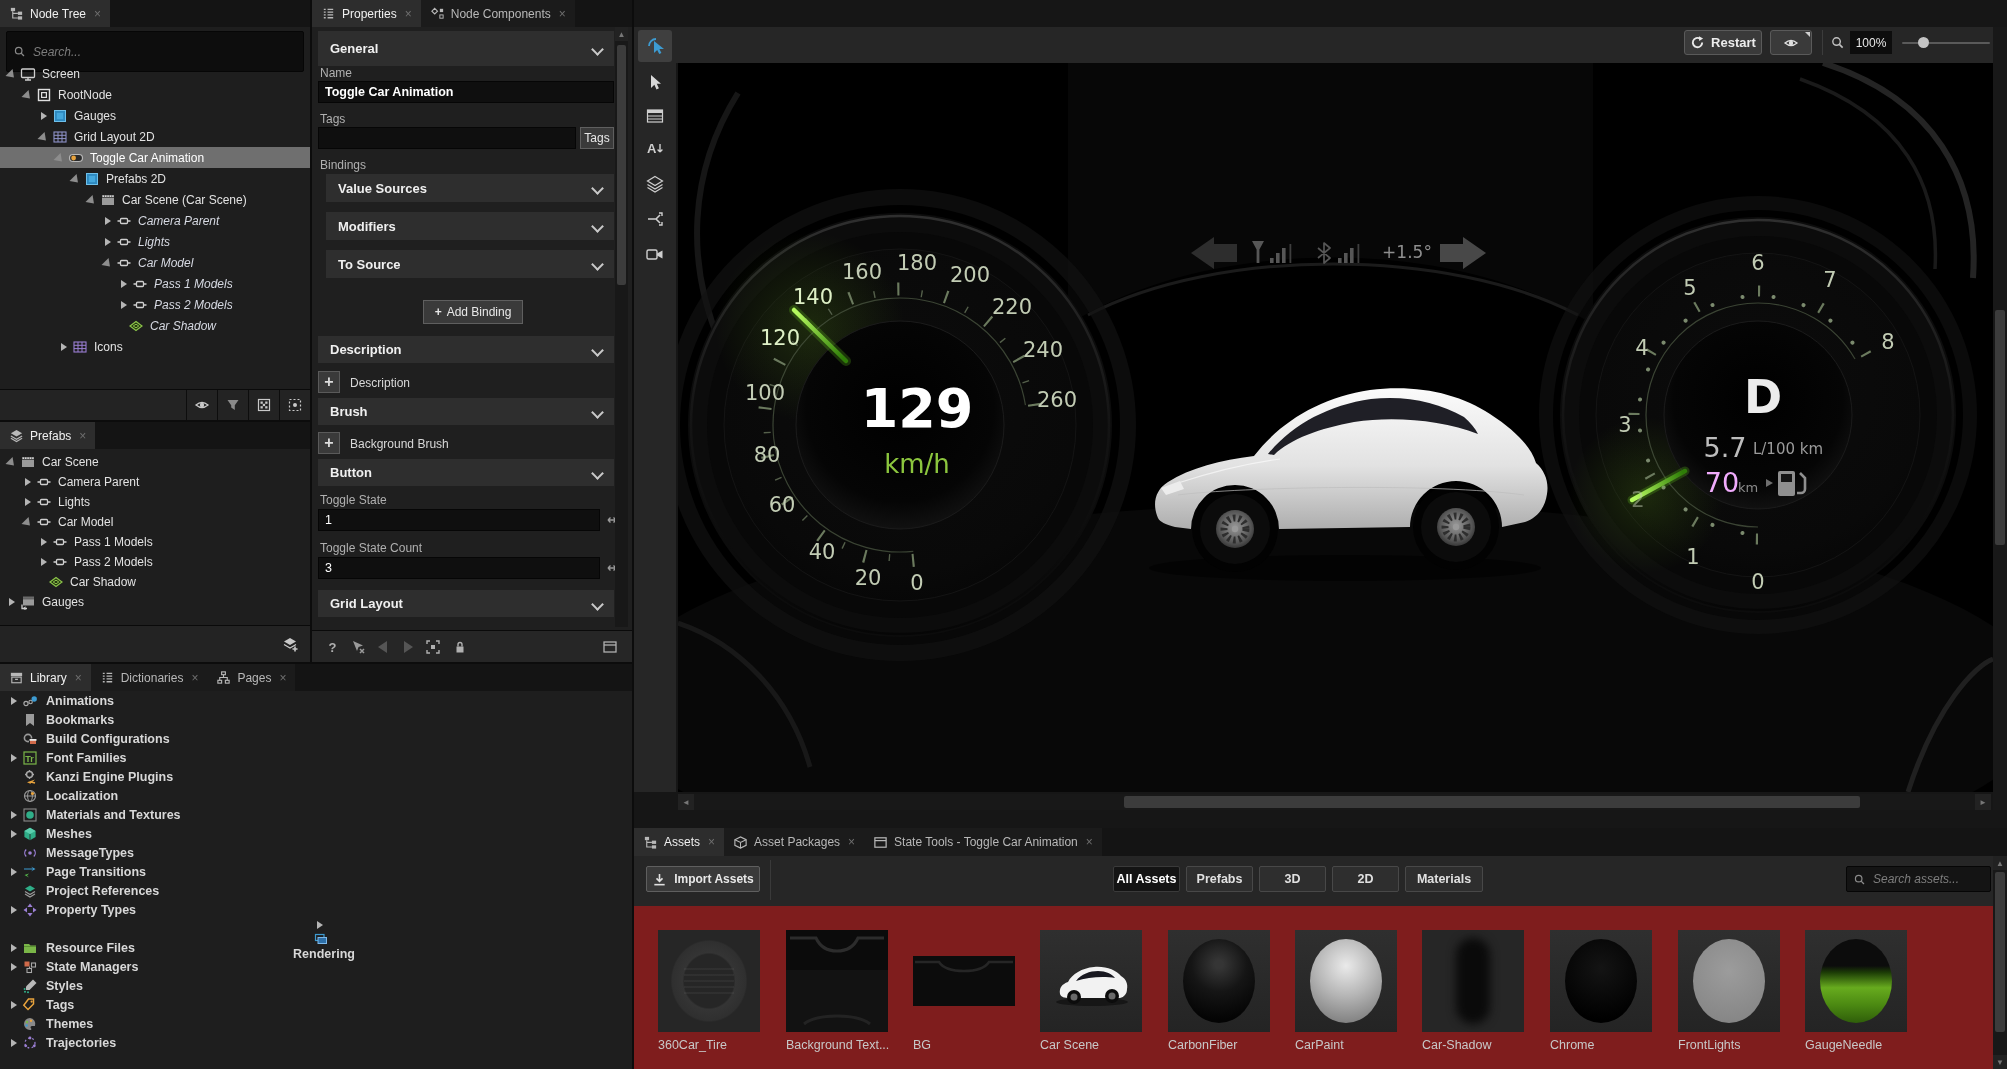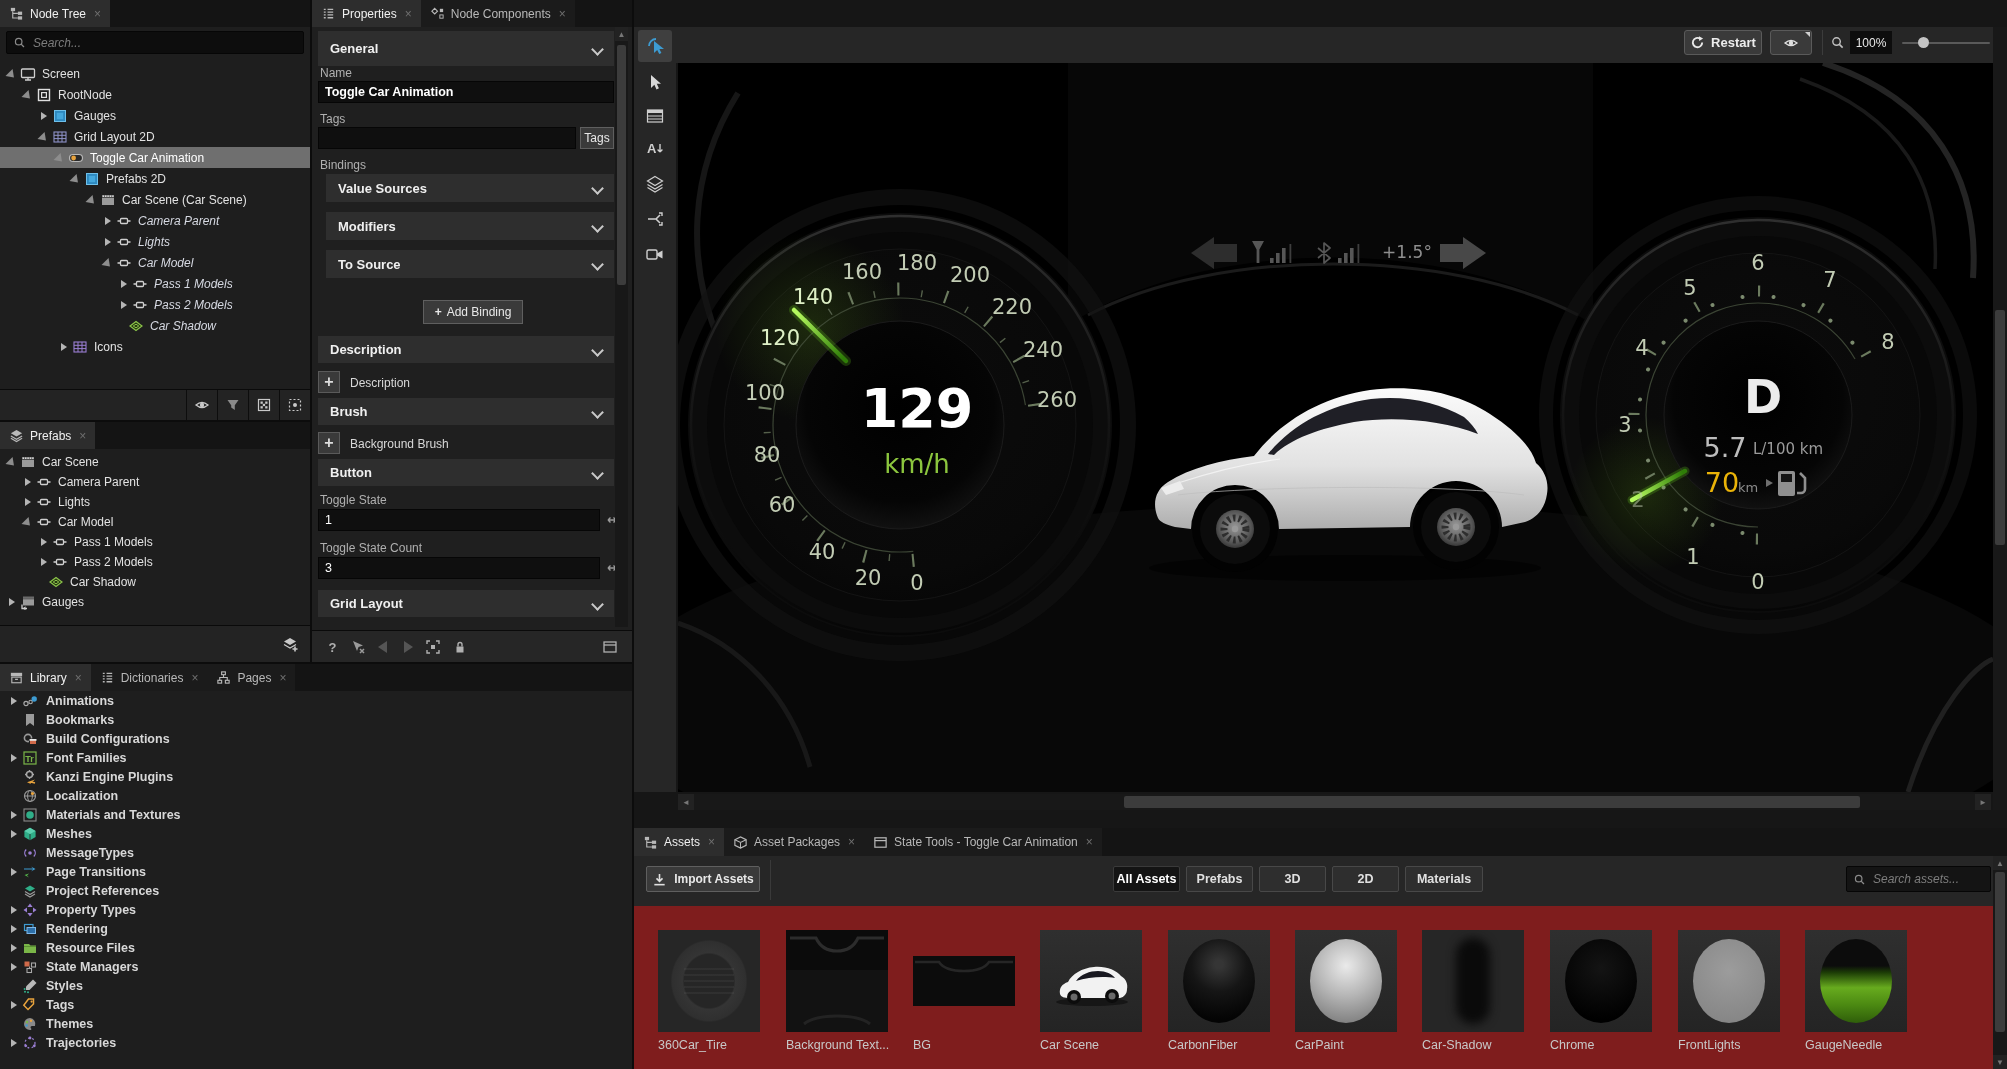--- a/index.html
+++ b/index.html
@@ -340,21 +340,21 @@
   <div class="panel" id="nt" style="left:0;top:0;width:310px;height:420px;">
     <div class="tabbar">
       <div class="tab sel">
         <svg class="ticon">
             <use href="#sy-tree"></use>
           </svg>
         <span>Node Tree</span>
         <span class="x"></span>
       </div>
     </div>
-    <div class="searchbox" style="left:6px;top:31px;width:298px;height:23px;">
+    <div class="searchbox" style="left:6px;top:31px;width:298px;height:41px;">
       <svg class="sicon">
           <use href="#sy-mag"></use>
         </svg>
       <input type="text" placeholder="Search..." style="">
     </div>
     <div style="position:absolute;left:0;top:63px;right:0;height:300px;">
       <div class="trow" style="top:0;padding-left:6px;">
           <span class="tw e"></span>
           <svg class="nicon" style="color:#cfcfcf">
             <use href="#sy-screen"></use>
@@ -650,21 +650,21 @@
           </svg>
           <span class="lbl">Project References</span>
         </div>
       <div class="lrow" style="top:209px;padding-left:8px;">
           <span class="tw c"></span>
           <svg class="nicon">
             <use href="#sy-proptype"></use>
           </svg>
           <span class="lbl">Property Types</span>
         </div>
-      <div class="lrow" style="top:228px;padding-left:8px;">
+      <div class="lrow" style="top:228px;padding-left:8px;flex-direction:column;">
           <span class="tw c"></span>
           <svg class="nicon">
             <use href="#sy-render"></use>
           </svg>
           <span class="lbl">Rendering</span>
         </div>
       <div class="lrow" style="top:247px;padding-left:8px;">
           <span class="tw c"></span>
           <svg class="nicon">
             <use href="#sy-resfile"></use>
@@ -1020,21 +1020,21 @@
       <span class="gnum" style="left:960px;top:437px;opacity:.5;">2</span>
       <span class="gnum" style="left:947px;top:362px;">3</span>
       <span class="gnum" style="left:964px;top:285px;">4</span>
       <span class="gnum" style="left:1012px;top:225px;">5</span>
       <span class="gnum" style="left:1080px;top:200px;">6</span>
       <span class="gnum" style="left:1152px;top:217px;">7</span>
       <span class="gnum" style="left:1210px;top:279px;">8</span>
       <span class="ctext" style="left:1085px;top:334px;font-size:46px;font-weight:bold;color:#ececec;">D</span>
       <span class="ctext" style="left:1047px;top:384px;font-size:27px;color:#bdbdbd;">5.7</span>
       <span class="ctext" style="left:1110px;top:386px;font-size:15px;color:#9a9a9a;">L/100 km</span>
-      <span class="ctext" style="left:1044px;top:419px;font-size:27px;color:#eab308;">70</span>
+      <span class="ctext" style="left:1044px;top:419px;font-size:27px;color:#f0abfc;">70</span>
       <span class="ctext" style="left:1070px;top:424px;font-size:13px;color:#8a8a8a;">km</span>
       <svg style="position:absolute;left:1086px;top:403px;width:46px;height:34px;" viewBox="0 0 46 34">
         <polygon points="2,13 9,17 2,21" fill="#6f6f6f"></polygon>
         <rect x="14" y="5" width="17" height="25" rx="2" fill="#8f8f8f"></rect>
         <rect x="17" y="8" width="11" height="8" fill="#141414"></rect>
         <path d="M33,27 h4 a4 4 0 0 0 4,-4 V12 L36,7" stroke="#8f8f8f" stroke-width="2.6" fill="none"></path>
       </svg>
       <span class="ctext" style="left:729px;top:189px;font-size:17px;color:#8e8e8e;">+1.5°</span>
     </div>
 

